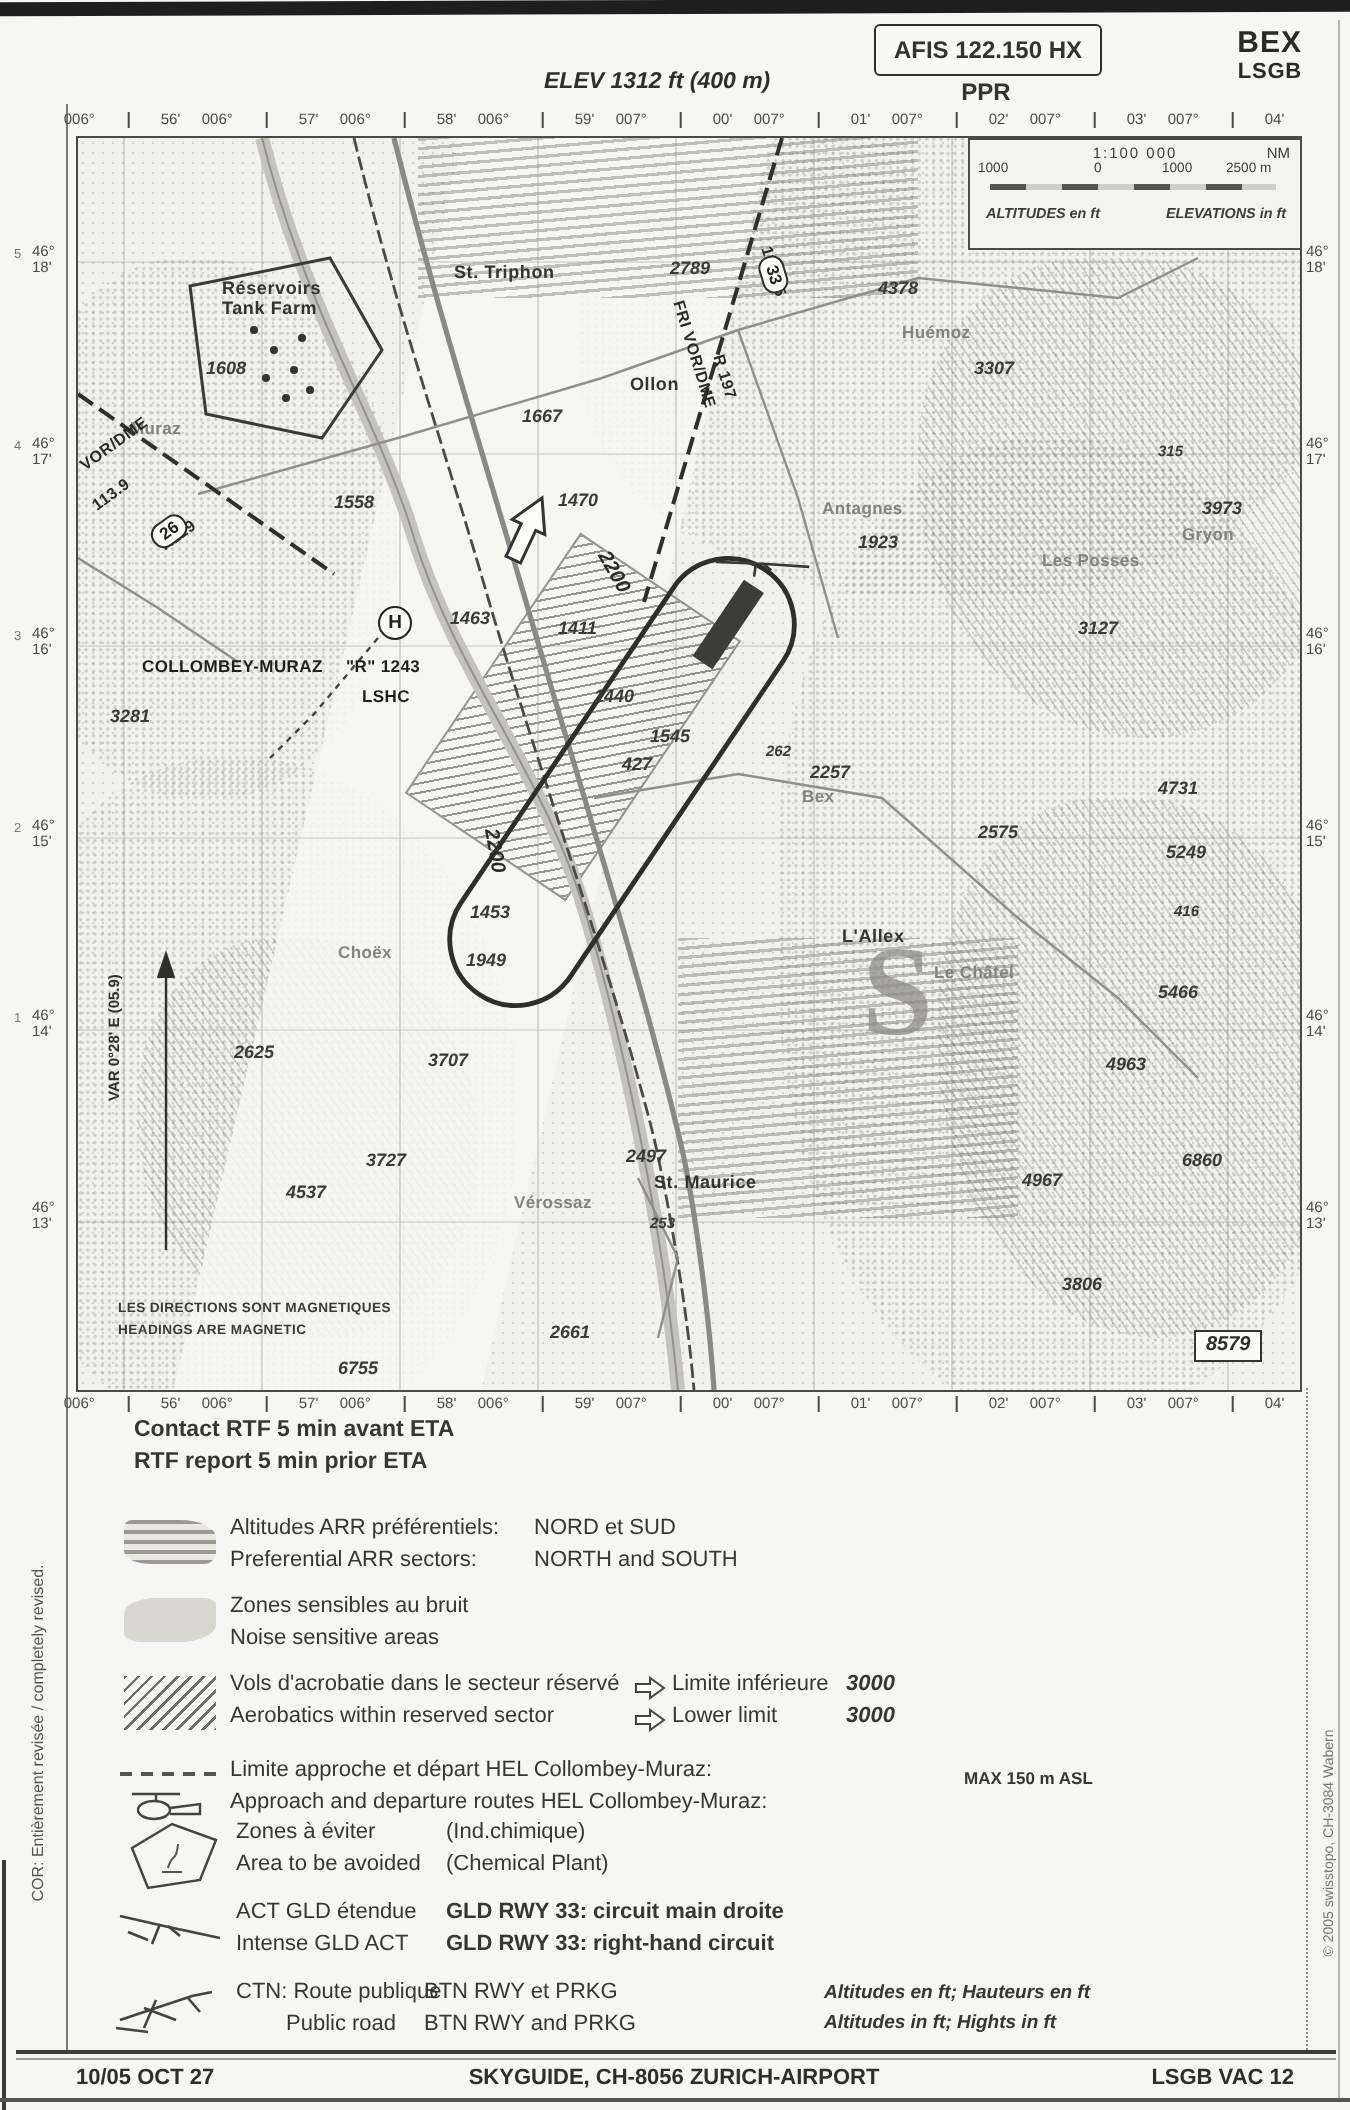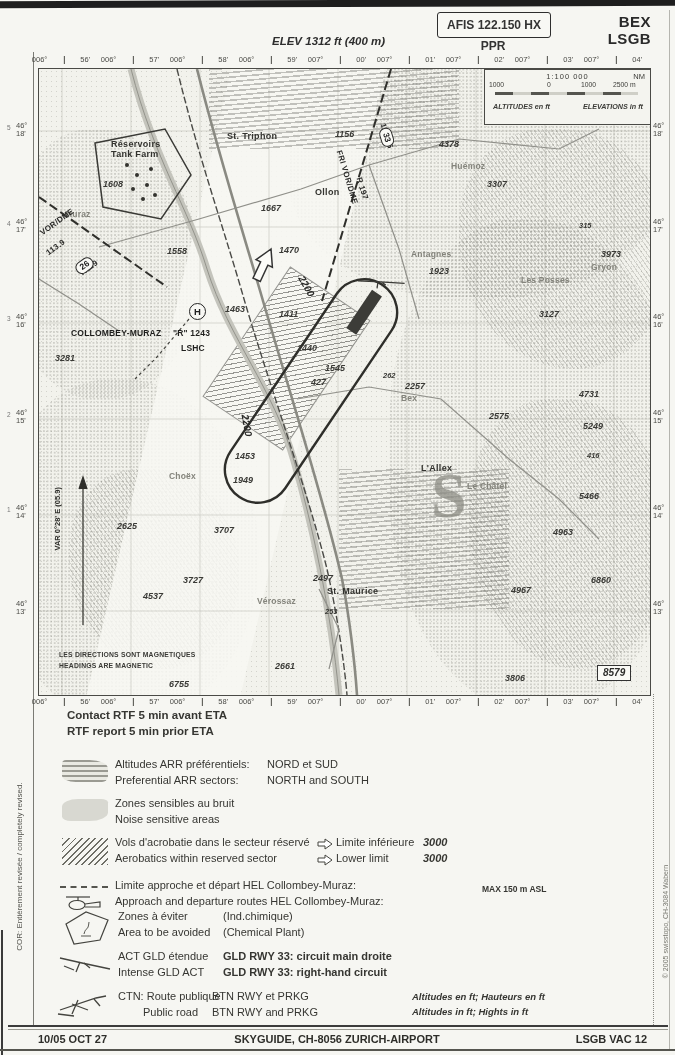--- a/index.html
+++ b/index.html
@@ -13,21 +13,21 @@
   .edge-right{left:669px;top:10px;width:1px;height:1040px;background:#b5b5af;}
   .edge-left-dark{left:1px;top:930px;width:2px;height:125px;background:#3a3a3a;}
   .rule{background:#3c3c3c;}
   
   .title{font-size:12.5px;font-weight:bold;letter-spacing:.2px;color:#2e2e2e;line-height:15px;}
   .elev{font-size:11.5px;font-style:italic;font-weight:bold;color:#2e2e2e;}
   .afisbox{left:437px;top:12px;width:112px;height:24px;border:1.6px solid #2e2e2e;border-radius:3px;
            display:flex;align-items:center;justify-content:center;font-size:12px;font-weight:bold;background:#f8f8f4;}
   .ppr{left:437px;top:39px;width:112px;text-align:center;font-size:12px;font-weight:bold;}
   .icao{right:24px;top:13px;text-align:right;font-size:15px;font-weight:bold;letter-spacing:.5px;color:#2a2a2a;}
-  .icao small{display:block;font-size:15px;letter-spacing:.4px;}
+  .icao small{display:block;font-size:11px;letter-spacing:.4px;}
   
   .lon{position:absolute;transform:translateX(-50%);font-size:7.5px;color:#4a4a46;white-space:nowrap;display:flex;align-items:flex-end;gap:16px;}
   .lon .tick{width:1px;height:8px;background:#4a4a46;display:inline-block;}
   .lat{position:absolute;font-size:7.5px;color:#4a4a46;line-height:8px;text-align:left;}
   .lat .idx{position:absolute;left:-9px;top:2px;font-size:6.5px;color:#777;}
   
   .map{left:38px;top:68px;width:611px;height:626px;border:1.6px solid #4a4a46;background:#f2f2ec;overflow:hidden;}
   .speck{left:0;top:0;width:611px;height:626px;
      background-image:radial-gradient(rgba(140,140,132,.30) .6px,transparent .8px);background-size:5px 5px;}
   .terr{position:absolute;background-image:radial-gradient(rgba(116,116,108,.55) .7px,transparent .9px);
@@ -342,21 +342,21 @@
     <g transform="translate(318,206) rotate(-8)" stroke="#3a3a36" stroke-width="1.3" fill="none">
       <path d="M0,6 L22,10 M22,10 L46,15 M20,9 L18,16 M23,10 L27,14"></path>
     </g>
   </svg>
 
   <div id="map-labels">
       <span class="ml town s" style="left: 72px; top: 70px; text-align: center;">Réservoirs</span>
       <span class="ml town s" style="left: 72px; top: 80px;">Tank Farm</span>
       <span class="ml elevl" style="left: 64px; top: 110px;">1608</span>
       <span class="ml town" style="left: 188px; top: 62px;">St. Triphon</span>
-      <span class="ml elevl" style="left: 296px; top: 60px;">1156</span>
+      <span class="ml elevl" style="left: 296px; top: 60px;">2789</span>
       <span class="ml town" style="left: 276px; top: 118px;">Ollon</span>
       <span class="ml elevl" style="left: 222px; top: 134px;">1667</span>
       <span class="ml name" style="left: 26px; top: 140px;">Muraz</span>
       <span class="ml vor" style="left: 2px; top: 160px; transform: rotate(-36deg);">VOR/DME</span>
       <span class="ml vor" style="left: 8px; top: 180px; transform: rotate(-36deg);">113.9</span>
       <span class="ml vor" style="left: 42px; top: 200px; transform: rotate(-36deg);">R119</span>
       <span class="ml vor" style="left: 300px; top: 77px; transform: rotate(73deg);">FRI VOR/DME</span>
       <span class="ml vor" style="left: 320px; top: 104px; transform: rotate(73deg);">R 197</span>
       <span class="ml vor" style="left: 344px; top: 50px; transform: rotate(73deg);">110.85</span>
       <span class="ml elevl" style="left: 400px; top: 70px;">4378</span>
@@ -388,21 +388,21 @@
       <span class="ml elevl" style="left: 450px; top: 342px;">2575</span>
       <span class="ml elevl" style="left: 540px; top: 320px;">4731</span>
       <span class="ml elevl" style="left: 544px; top: 352px;">5249</span>
       <span class="ml elevl s" style="left: 548px; top: 382px;">416</span>
       <span class="ml town" style="left: 382px; top: 394px;">L'Allex</span>
       <span class="ml name" style="left: 428px; top: 412px;">Le Châtel</span>
       <span class="ml elevl" style="left: 540px; top: 422px;">5466</span>
       <span class="ml elevl" style="left: 514px; top: 458px;">4963</span>
       <span class="ml elevl" style="left: 552px; top: 506px;">6860</span>
       <span class="ml elevl" style="left: 472px; top: 516px;">4967</span>
-      <span class="ml elevl" style="left: 466px; top: 568px; margin-top: 36px;">3806</span>
+      <span class="ml elevl" style="left: 492px; top: 568px;">3806</span>
       <span class="ml elevl" style="left: 196px; top: 382px;">1453</span>
       <span class="ml name" style="left: 130px; top: 402px;">Choëx</span>
       <span class="ml elevl" style="left: 194px; top: 406px;">1949</span>
       <span class="ml elevl" style="left: 78px; top: 452px;">2625</span>
       <span class="ml elevl" style="left: 175px; top: 456px;">3707</span>
       <span class="ml elevl" style="left: 144px; top: 506px;">3727</span>
       <span class="ml elevl" style="left: 104px; top: 522px;">4537</span>
       <span class="ml elevl" style="left: 274px; top: 504px;">2497</span>
       <span class="ml town" style="left: 288px; top: 517px;">St. Maurice</span>
       <span class="ml elevl s" style="left: 286px; top: 538px;">253</span>

